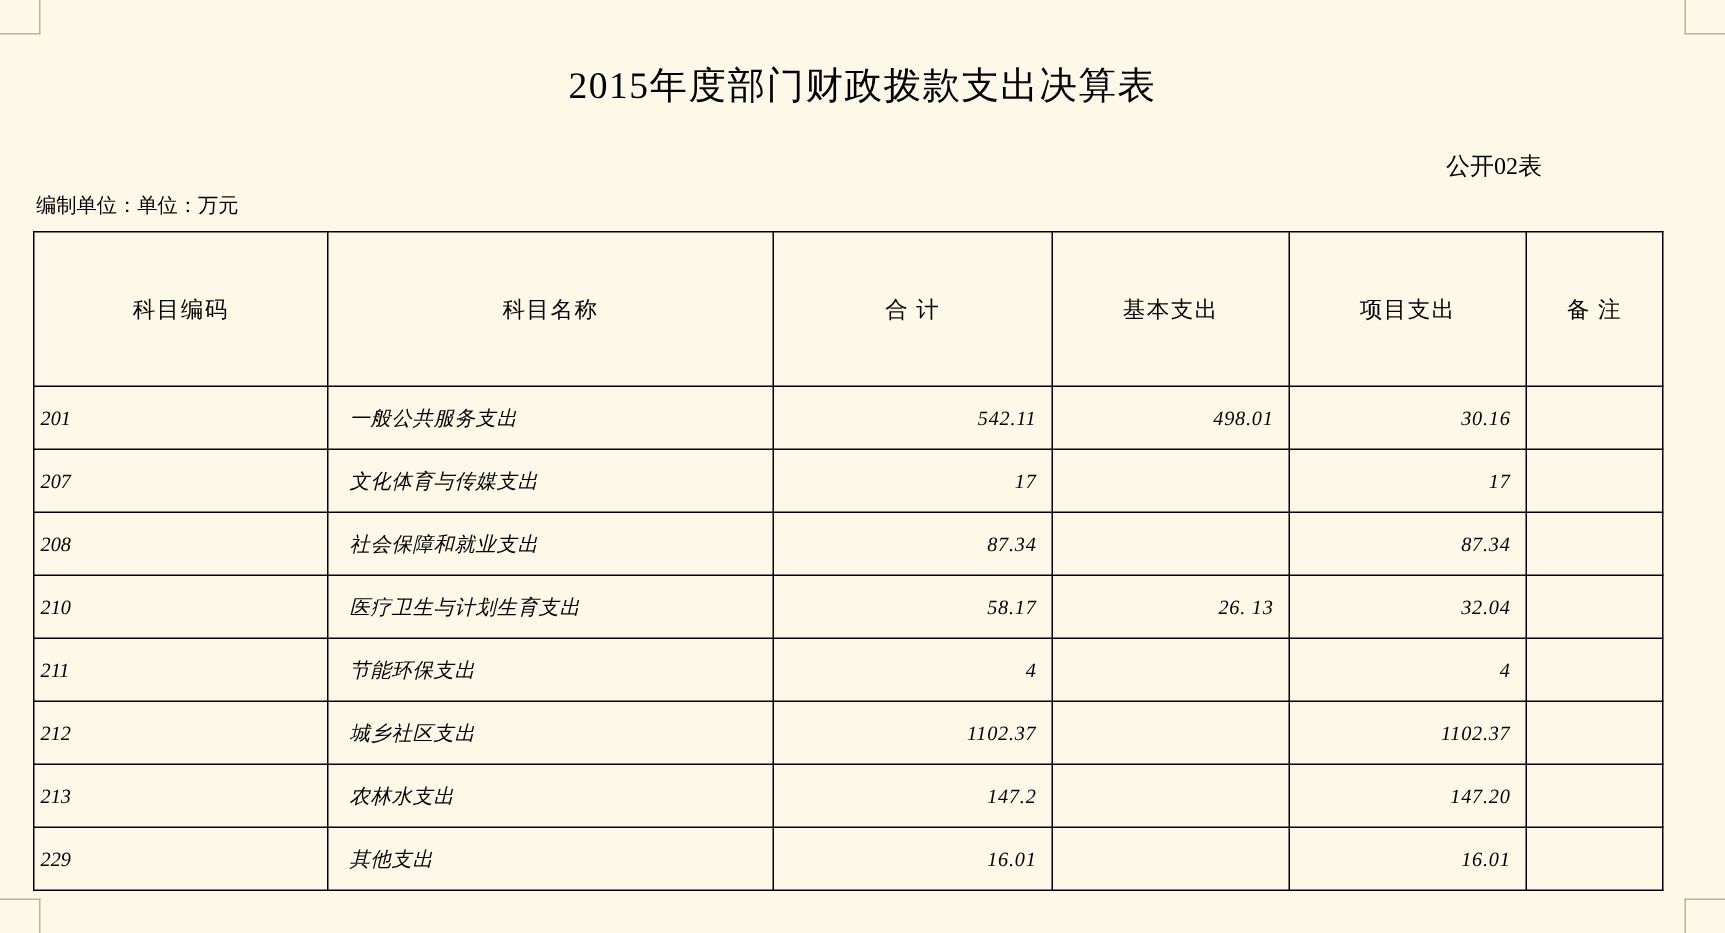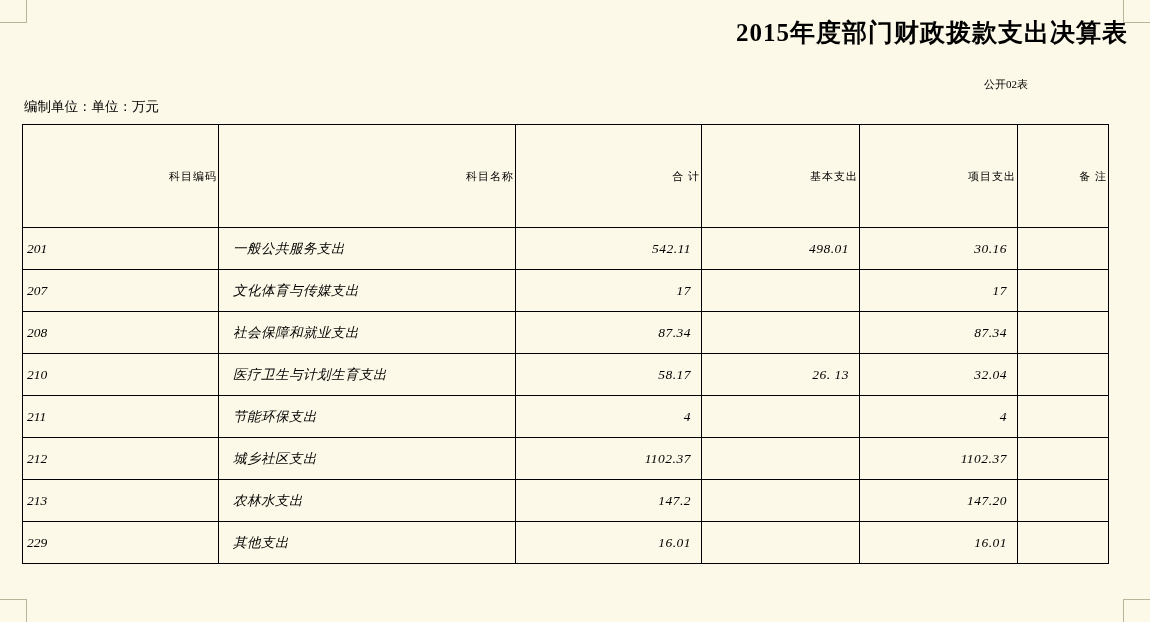--- a/index.html
+++ b/index.html
@@ -30,31 +30,31 @@
 
   .sheet {
     position: absolute;
     left: 22px;
     top: 0;
     width: 1106px;
     height: 622px;
   }
 
   .doc-title {
-    text-align: right;
+    text-align: center;
     font-size: 25px;
-    font-weight: bold;
+    font-weight: normal;
     letter-spacing: 1px;
-    margin-top: 16px;
+    margin-top: 40px;
     font-family: "Liberation Serif", serif;
   }
 
   .form-no {
     text-align: right;
-    font-size: 11px;
+    font-size: 16px;
     margin-top: 28px;
     padding-right: 100px;
   }
 
   .meta-row {
     display: flex;
     justify-content: flex-start;
     font-size: 13.5px;
     margin-top: 6px;
     padding-right: 100px;
@@ -69,23 +69,23 @@
     background: #fdf9e8;
   }
   table.budget td, table.budget th {
     border: 1px solid #000;
     font-size: 13.5px;
     font-weight: normal;
     font-family: "Liberation Serif", serif;
   }
   table.budget thead td {
     height: 100px;
-    text-align: right;
+    text-align: center;
     vertical-align: middle;
-    font-size: 11px;
+    font-size: 15px;
     letter-spacing: 1px;
   }
   table.budget tbody td {
     height: 39px;
     vertical-align: middle;
     font-style: italic;
   }
   .c-code { padding-left: 4px; text-align: left; }
   .c-name { padding-left: 14px; text-align: left; letter-spacing: 0.5px; }
   .c-num  { text-align: right; padding-right: 10px; letter-spacing: 0.5px; }

